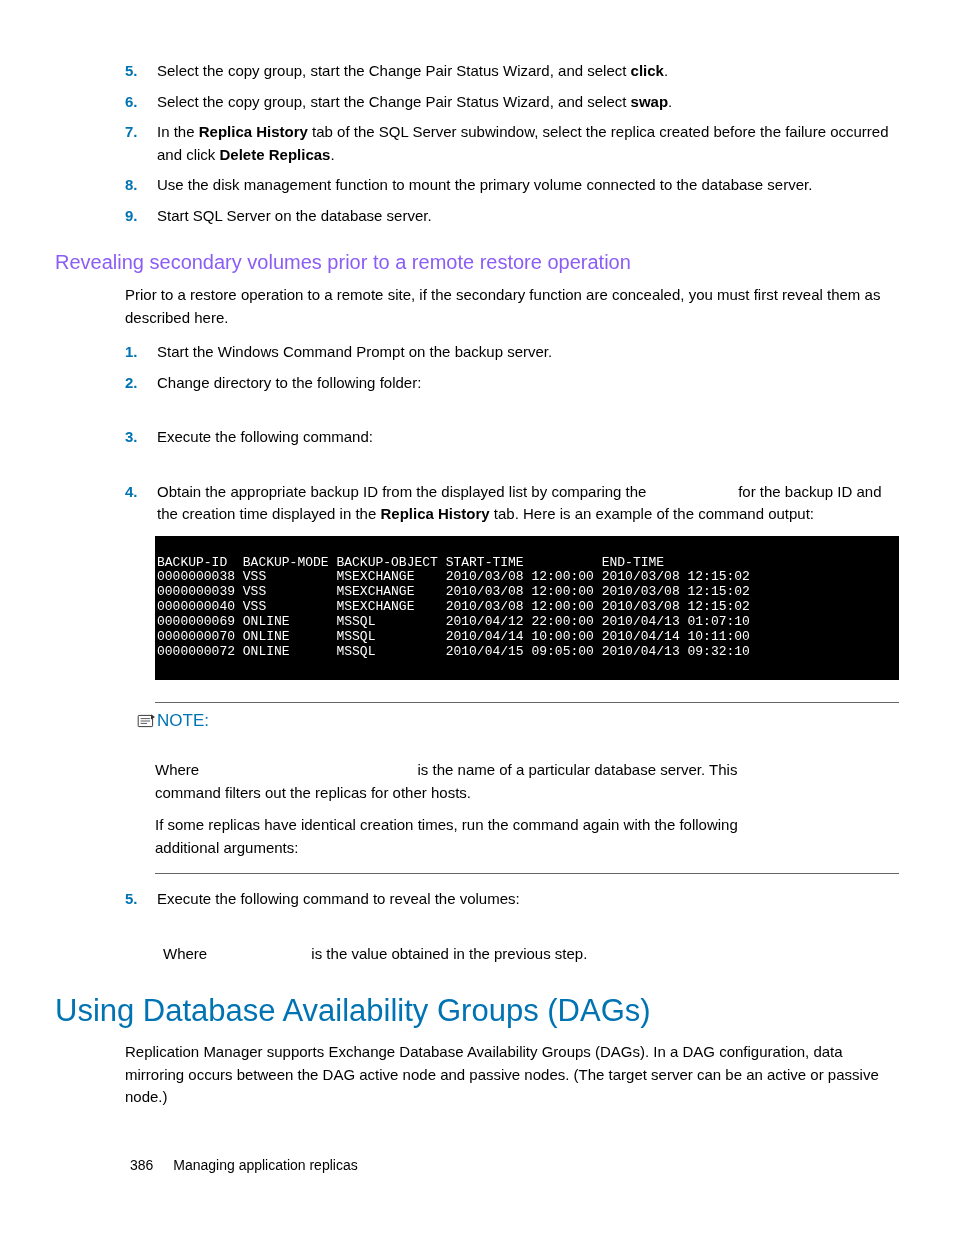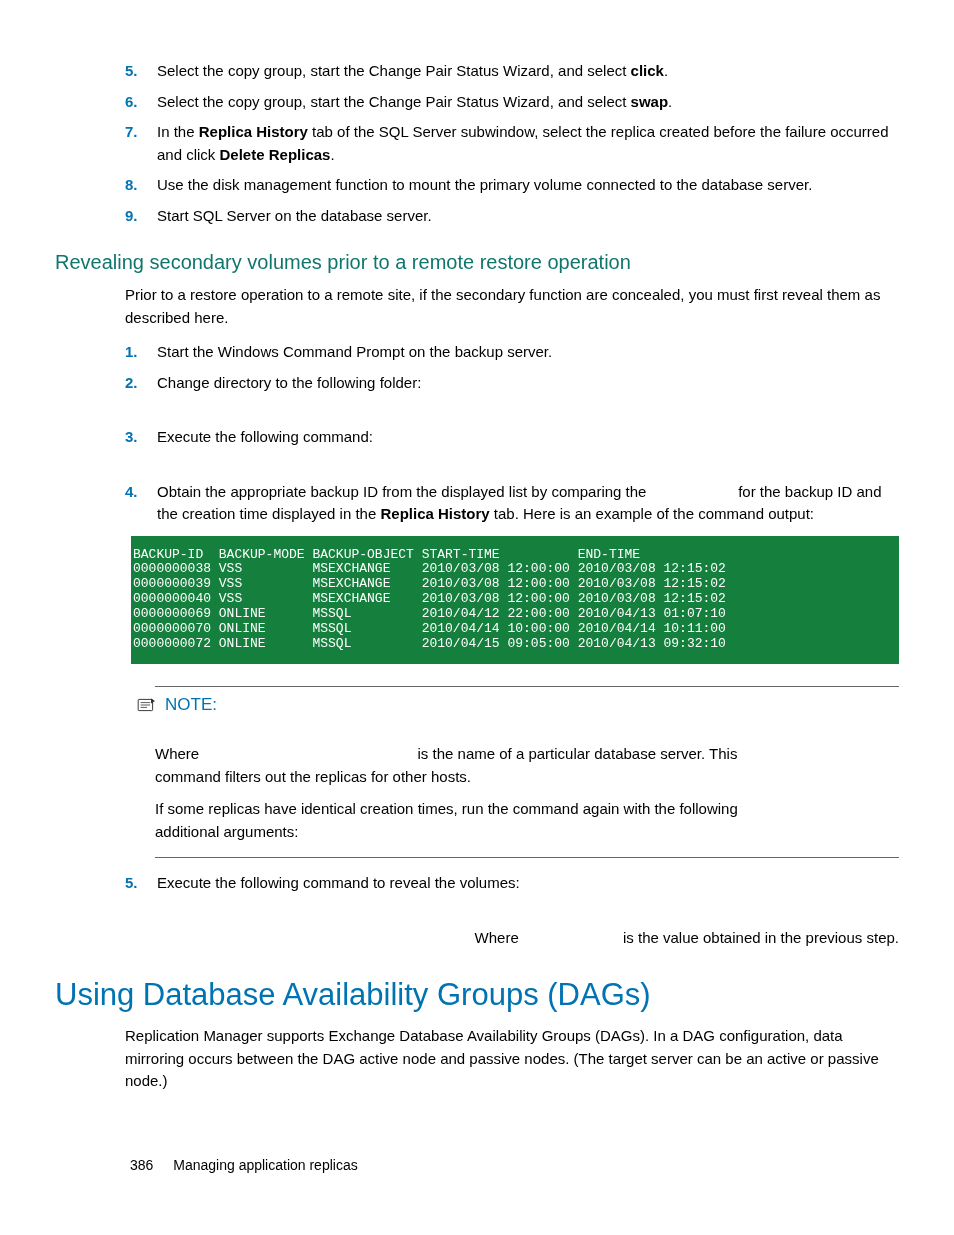--- a/index.html
+++ b/index.html
@@ -34,64 +34,63 @@
     text-align: left;
     padding-left: 70px;
     box-sizing: content-box;
   }
   ol.numbered > li .txt {
     flex: 1;
   }
   h3.section {
     font-family: Arial, sans-serif;
     font-weight: normal;
-    color: #0f766e;
+    color: #8b5cf6;
     font-size: 20px;
     margin: 24px 0 10px 0;
   }
   h2.section {
     font-family: Arial, sans-serif;
     font-weight: normal;
     color: #0073b3;
     font-size: 31px;
     margin: 28px 0 12px 0;
   }
   .para {
     margin: 8px 0 12px 70px;
     line-height: 1.5;
   }
   .bold { font-weight: bold; }
   .cmdout {
-    background: #15803d;
+    background: #000000;
     color: #fff;
     font-family: "Courier New", monospace;
     font-size: 13px;
     white-space: pre;
-    margin: 10px 0 10px 76px;
-    padding: 12px 2px;
+    margin: 10px 0 10px 100px;
+    padding: 20px 2px;
     line-height: 1.15;
     overflow: hidden;
   }
   .hr {
     border: none;
     border-top: 1px solid #666;
     margin: 22px 0 8px 100px;
   }
   .hr2 {
     border: none;
     border-top: 1px solid #666;
     margin: 14px 0 14px 100px;
   }
   .note-head {
     display: flex;
     align-items: center;
     margin-left: 82px;
     color: #0073b3;
     font-size: 17px;
-    gap: 8px;
   }
   .note-icon {
     width: 20px;
     height: 16px;
     display: inline-block;
   }
   .note-body {
     margin: 6px 100px 10px 100px;
     line-height: 1.5;
   }
@@ -175,21 +174,21 @@
   <div class="note-body" style="margin-top:28px;"><span>Where </span><span style="display:inline-block;width:210px"></span><span> is the name of a particular database server. This command filters out the replicas for other hosts.</span></div>
   <div class="note-body">If some replicas have identical creation times, run the command again with the following additional arguments:</div>
   <hr class="hr2">
 
   <ol class="numbered">
     <li style="margin-bottom:32px;">
       <span class="num">5.</span>
       <span class="txt">Execute the following command to reveal the volumes:</span>
     </li>
   </ol>
-  <div class="para" style="margin-left:108px;white-space:pre;text-align:right;">Where                         is the value obtained in the previous step.</div>
+  <div class="para" style="margin-left:108px;white-space:pre;">Where                         is the value obtained in the previous step.</div>
 
   <h2 class="section">Using Database Availability Groups (DAGs)</h2>
   <div class="para">Replication Manager supports Exchange Database Availability Groups (DAGs). In a DAG configuration, data mirroring occurs between the DAG active node and passive nodes. (The target server can be an active or passive node.)</div>
 
 </div>
 
 <div class="footer">
   <span class="pn">386</span>
   <span>Managing application replicas</span>
 </div>

